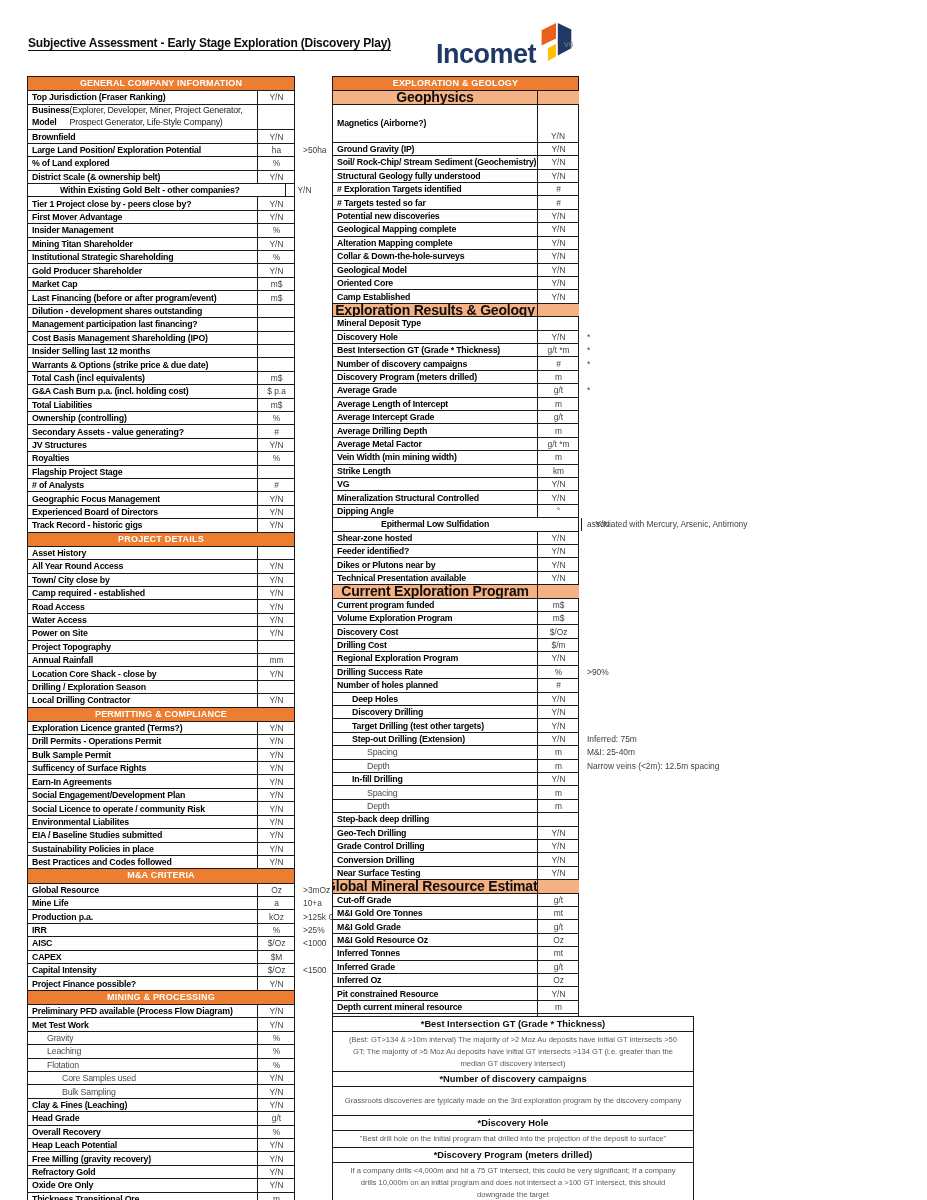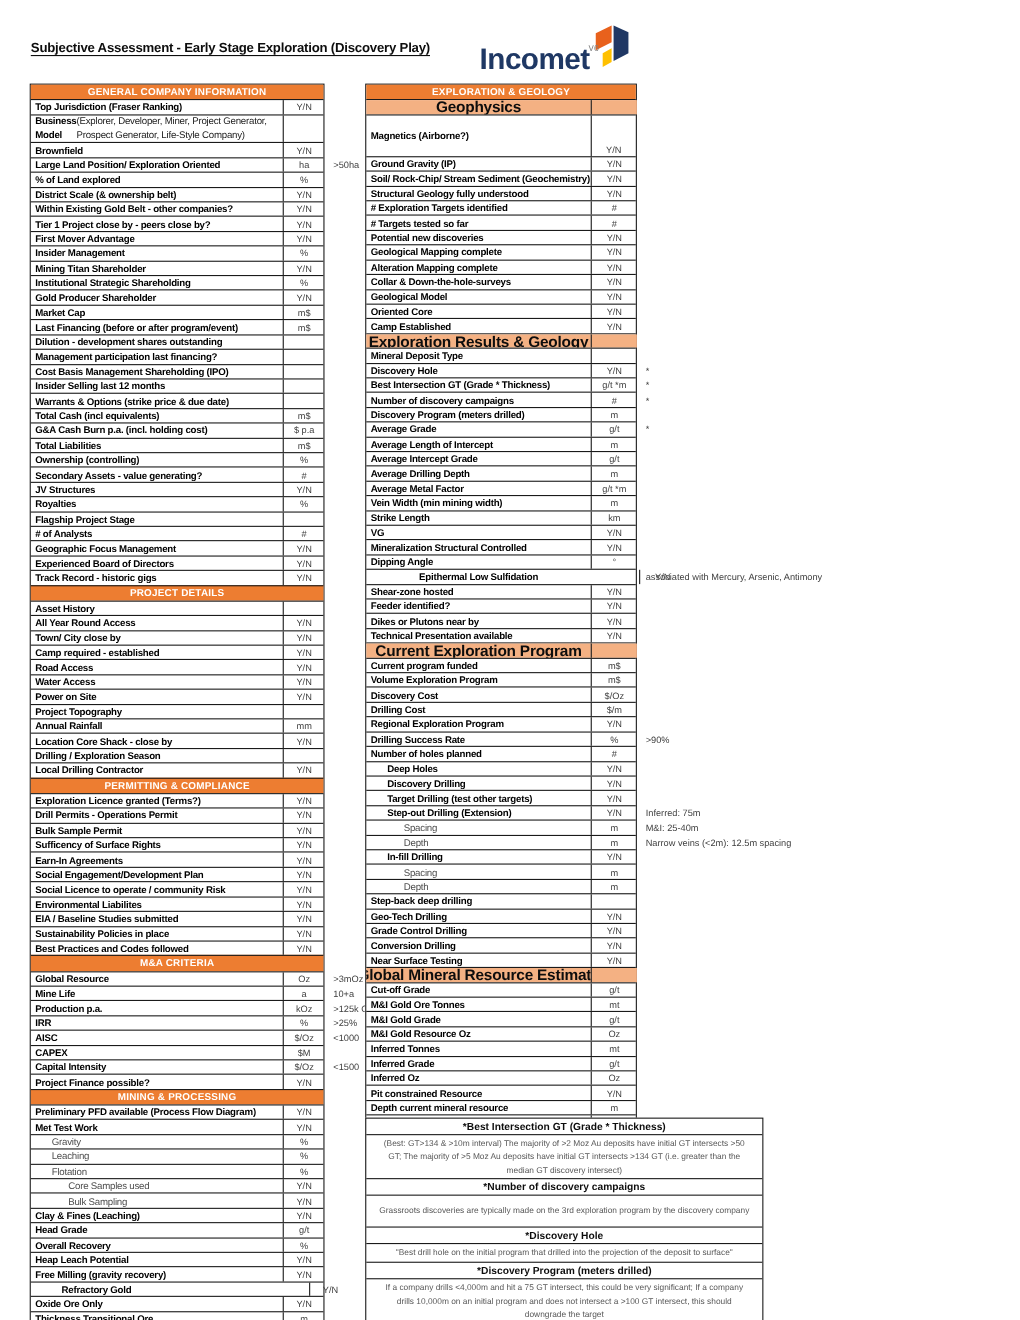--- a/index.html
+++ b/index.html
@@ -10,21 +10,21 @@
   :root{
     --orange:#ED7D31;--peach:#F4B183;--bd:#1a1a1a;--rh:12.42px;--hh:13.2px;
   }
   .page-title{
     position:absolute;left:28px;top:36px;font-size:12px;font-weight:700;
     text-decoration:underline;text-underline-offset:3px;color:#0d0d0d;letter-spacing:-0.2px;
   }
   .logo{position:absolute;left:436px;top:20px;display:flex;align-items:flex-end;}
   .logo-text{font-size:27px;font-weight:700;color:#1F3864;letter-spacing:-0.5px;line-height:1;}
   .logo-cube{margin-left:2px;margin-bottom:4px;}
-  .version{position:absolute;left:535px;top:40px;font-size:8px;color:#808080;font-family:Liberation Mono, monospace;}
+  .version{position:absolute;left:564px;top:40px;font-size:8px;color:#808080;font-family:Liberation Mono, monospace;}
 
   .table{position:absolute;border:1.5px solid var(--bd);background:#fff;}
   .t-left{left:27px;top:76px;--lw:229px;--vw:37px;width:266px;}
   .t-right{left:332px;top:76px;--lw:204px;--vw:41px;width:245px;}
 
   .hmain{
     height:var(--hh);line-height:var(--hh);background:var(--orange);color:#fff;
     font-weight:700;font-size:9px;text-align:center;letter-spacing:0.2px;
   }
   .trow{border-top:1px solid var(--bd);}
@@ -91,34 +91,34 @@
         <span>Business Model </span>
         <span class="rest">(Explorer, Developer, Miner, Project Generator, Prospect Generator, Life-Style Company)</span>
       </div>
       <div class="val"></div>
     </div>
     <div class="row trow">
       <div class="lbl" style="padding-left: 4px;">Brownfield</div>
       <div class="val">Y/N</div>
     </div>
     <div class="row trow">
-      <div class="lbl" style="padding-left: 4px;">Large Land Position/ Exploration Oriented</div>
+      <div class="lbl" style="padding-left: 4px;">Large Land Position/ Exploration Potential</div>
       <div class="val">ha</div>
       <span class="note">&gt;50ha</span>
     </div>
     <div class="row trow">
       <div class="lbl" style="padding-left: 4px;">% of Land explored</div>
       <div class="val">%</div>
     </div>
     <div class="row trow">
       <div class="lbl" style="padding-left: 4px;">District Scale (&amp; ownership belt)</div>
       <div class="val">Y/N</div>
     </div>
     <div class="row trow">
-      <div class="lbl" style="padding-left: 4px;">Within Existing Gold Belt - other companies?</div>
+      <div class="lbl" style="padding-left: 4px; margin-left: 28px;">Within Existing Gold Belt - other companies?</div>
       <div class="val">Y/N</div>
     </div>
     <div class="row trow">
       <div class="lbl" style="padding-left: 4px;">Tier 1 Project close by - peers close by?</div>
       <div class="val">Y/N</div>
     </div>
     <div class="row trow">
       <div class="lbl" style="padding-left: 4px;">First Mover Advantage</div>
       <div class="val">Y/N</div>
     </div>
@@ -390,21 +390,21 @@
     </div>
     <div class="row trow">
       <div class="lbl" style="padding-left: 4px;">Heap Leach Potential</div>
       <div class="val">Y/N</div>
     </div>
     <div class="row trow">
       <div class="lbl" style="padding-left: 4px;">Free Milling (gravity recovery)</div>
       <div class="val">Y/N</div>
     </div>
     <div class="row trow">
-      <div class="lbl" style="padding-left: 4px; margin-left: 24px;">Refractory Gold</div>
+      <div class="lbl" style="padding-left: 4px;">Refractory Gold</div>
       <div class="val">Y/N</div>
     </div>
     <div class="row trow">
       <div class="lbl" style="padding-left: 4px;">Oxide Ore Only</div>
       <div class="val">Y/N</div>
     </div>
     <div class="row trow">
       <div class="lbl" style="padding-left: 4px;">Thickness Transitional Ore</div>
       <div class="val">m</div>
     </div>

